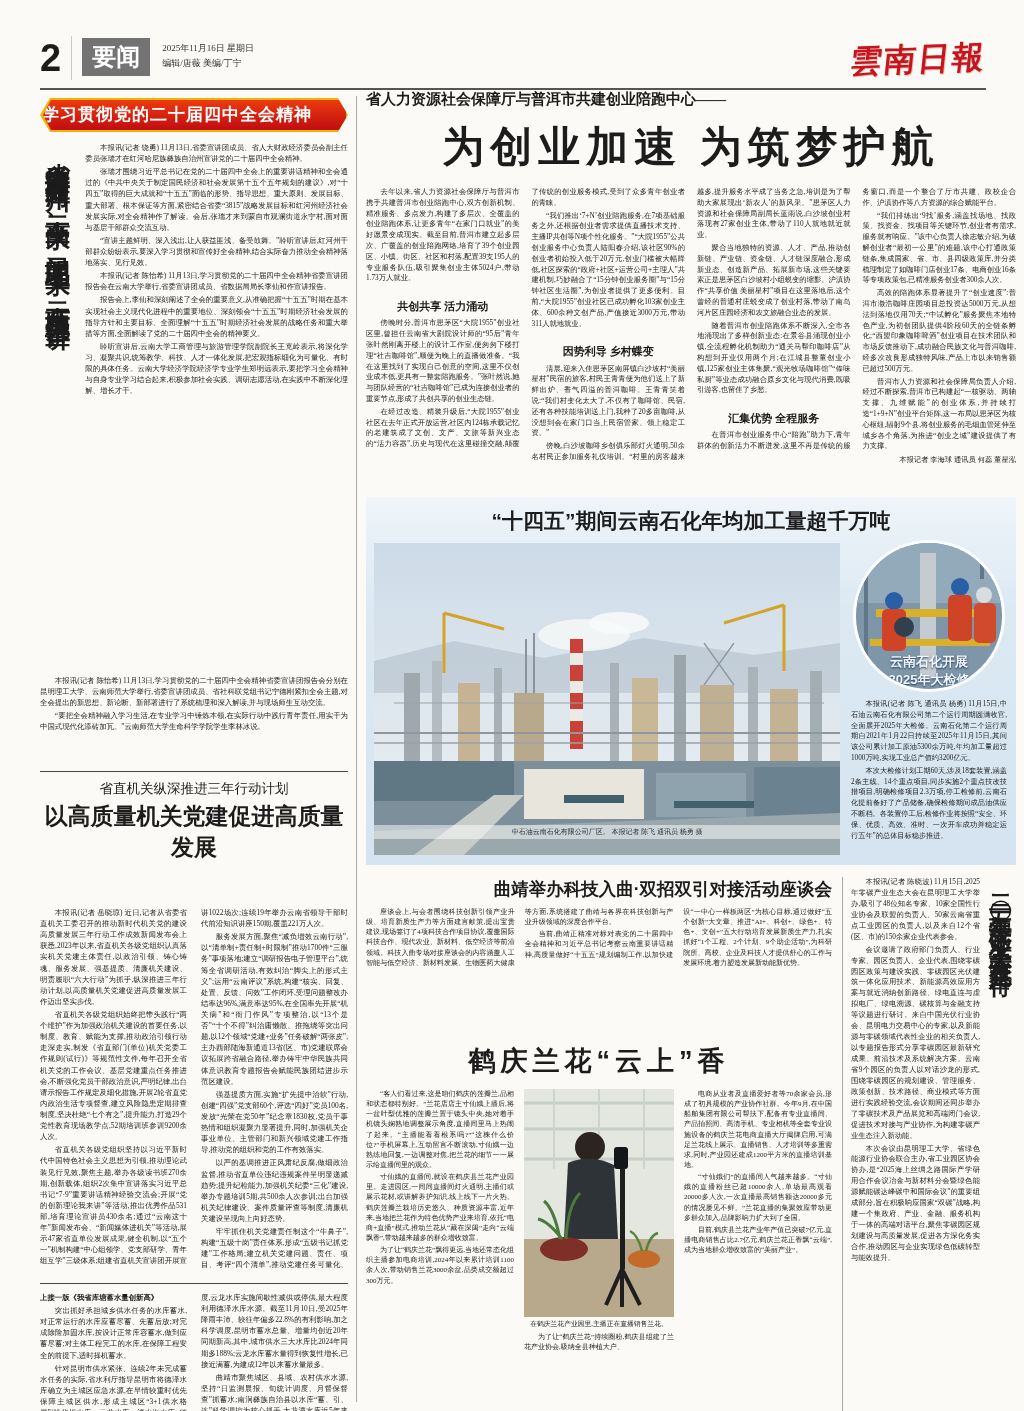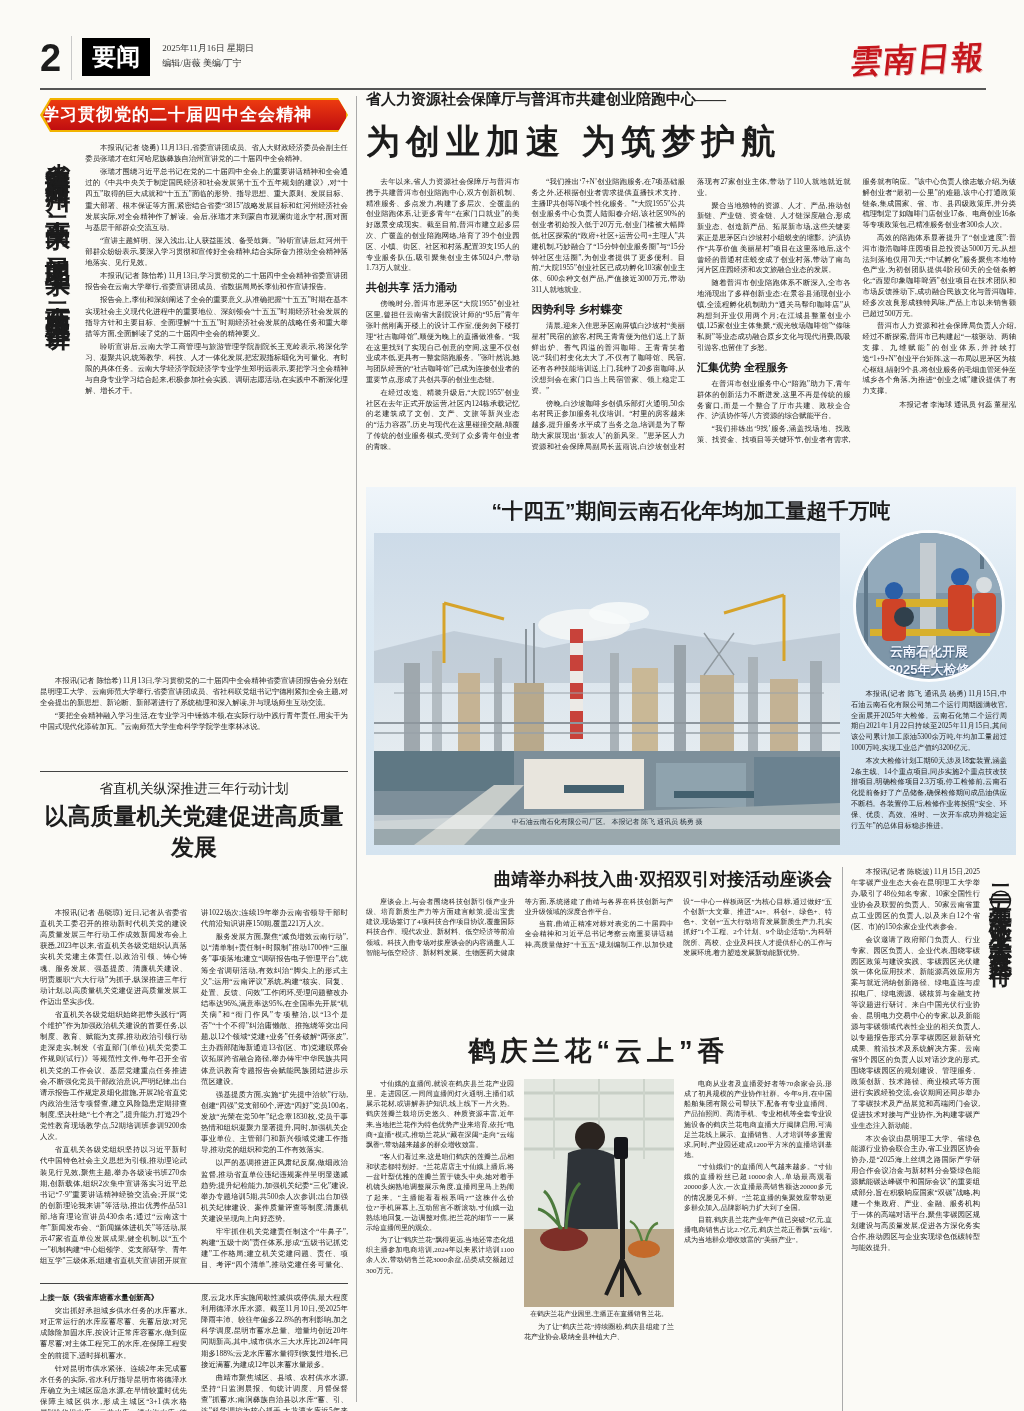--- a/index.html
+++ b/index.html
@@ -2,21 +2,21 @@
 <html><head>
 <meta charset="utf-8">
 <style>
   html,body{margin:0;padding:0;background:#dddbd6;}
   .page{position:relative;width:1024px;height:1411px;margin:0 auto;background:#fbfaf6;
         font-family:"Liberation Serif","DejaVu Serif",serif;color:#1c1c1c;overflow:hidden;}
   
   .hdr{position:absolute;left:40px;top:36px;width:946px;height:48px;display:flex;align-items:flex-start;}
   .pagenum{font-size:38px;line-height:44px;font-weight:bold;font-family:"Liberation Sans",sans-serif;padding-right:10px;}
   .hdr-sep{border-left:1px solid #c9c9c9;height:44px;margin-right:10px;}
-  .sec-box{background:#000000;color:#fff;font-weight:bold;font-size:24px;line-height:34px;padding:2px 10px;
+  .sec-box{background:#737373;color:#fff;font-weight:bold;font-size:24px;line-height:34px;padding:2px 10px;
            font-family:Liberation Serif, serif;margin-right:12px;margin-top:2px;}
   .hdr-date{font-size:9px;line-height:1.7;color:#333;padding-top:5px;}
   .masthead{margin-left:auto;color:#c5161d;font-size:32px;font-weight:bold;
             font-family:"Liberation Serif",serif;transform:rotate(-2deg) skewX(-8deg);
             letter-spacing:2px;padding-top:2px;text-shadow:1px 1px 0 rgba(197,22,29,.25);}
   .hdr-rule{position:absolute;left:40px;top:88px;width:946px;border-top:2px solid #555;}
   
   .leftcol{position:absolute;left:40px;top:98px;width:308px;}
   .banner-outer{background:#f2b400;clip-path:polygon(10px 0,298px 0,308px 50%,298px 100%,10px 100%,0 50%);
                 padding:2px;height:30px;}
@@ -30,28 +30,28 @@
   .a1body{flex:1;height:528px;}
   .a1wide{margin-top:5px;height:86px;}
   .rule{border-top:1px solid #444;margin:10px 0 8px;}
   .kicker2{text-align:center;font-size:13.5px;margin:4px 0 3px;font-family:"Liberation Sans",sans-serif;}
   .title2{text-align:center;font-size:23px;font-weight:bold;font-family:"Liberation Sans",sans-serif;
           letter-spacing:0;margin:0 0 8px;}
   .a2body{column-count:2;column-gap:14px;height:366px;margin-top:44px;}
   .a3body{column-count:2;column-gap:14px;height:158px;}
   p.para{margin:0 0 2px;text-indent:2em;}
   p.boldlead{margin:0 0 2px;text-indent:0;font-weight:bold;}
-  p.subhead{text-align:left;font-weight:bold;font-size:11px;margin:5px 0 4px;text-indent:0;
+  p.subhead{text-align:center;font-weight:bold;font-size:11px;margin:14px 0 4px;text-indent:0;
             font-family:"Liberation Sans",sans-serif;}
   p.byline{text-align:right;text-indent:0;margin:3px 0 0;}
   .vrule-main{position:absolute;left:356px;top:96px;height:1306px;border-left:1px solid #aaa;}
   
   .main{position:absolute;left:366px;top:90px;width:650px;}
   .kicker-main{font-size:15px;font-weight:bold;margin:0 0 4px;}
-  .title-main{font-size:34px;font-weight:900;font-family:"Liberation Sans",sans-serif;
+  .title-main{text-align:center;font-size:42px;font-weight:900;font-family:"Liberation Sans",sans-serif;
               letter-spacing:6px;margin:10px 0 12px;}
   .cybody{column-count:4;column-gap:12px;height:300px;font-size:7.3px;line-height:1.48;text-align:justify;overflow:hidden;}
   
   .feat{margin-top:10px;background:linear-gradient(180deg,#eff5fa 0%,#dce9f3 30%,#d5e4f0 100%);
         padding:8px 8px 10px;}
   .feat-title{text-align:center;font-size:21px;font-weight:bold;font-family:"Liberation Sans",sans-serif;margin:2px 0 8px;}
   .feat-row{display:flex;gap:10px;}
   .photo-main{position:relative;width:466px;height:312px;flex:none;background:#cfd9e2;}
   .photo-cap{position:absolute;bottom:16px;left:0;right:0;text-align:center;font-size:7px;color:#1d2b36;
              background:rgba(255,255,255,.5);padding:2px 0;}
@@ -248,22 +248,22 @@
     <div class="lower">
       <div class="lower-left">
         <div class="qj-title">曲靖举办科技入曲·双招双引对接活动座谈会</div>
         <div class="qj-body">
             <p class="para">座谈会上,与会者围绕科技创新引领产业升级、培育新质生产力等方面建言献策,提出宝贵建议,现场签订了4项科技合作项目协议,覆盖国际科技合作、现代农业、新材料、低空经济等前沿领域。科技入曲专场对接座谈会的内容涵盖人工智能与低空经济、新材料发展、生物医药大健康等方面,系统搭建了曲靖与各界在科技创新与产业升级领域的深度合作平台。</p>
             <p class="para">当前,曲靖正精准对标对表党的二十届四中全会精神和习近平总书记考察云南重要讲话精神,高质量做好“十五五”规划编制工作,以加快建设“一中心一样板两区”为核心目标,通过做好“五个创新”大文章、推进“AI+、科创+、绿色+、特色+、文创+”五大行动培育发展新质生产力,扎实抓好“1个工程、2个计划、9个助企活动”,为科研院所、高校、企业及科技人才提供舒心的工作与发展环境,着力塑造发展新动能新优势。</p>
           </div>
         <div class="hq-title">鹤庆兰花“云上”香</div>
         <div class="hq-cols">
           <div class="hq-col">
+              <p class="para">“客人们看过来,这是咱们鹤庆的莲瓣兰,品相和状态都特别好。”兰花店店主寸仙娥上播后,将一盆叶型优雅的莲瓣兰置于镜头中央,她对着手机镜头娴熟地调整展示角度,直播间里马上热闹了起来。“主播能看看根系吗?”“这株什么价位?”手机屏幕上,互动留言不断滚动,寸仙娥一边熟练地回复,一边调整对焦,把兰花的细节一一展示给直播间里的观众。</p>
               <p class="para">寸仙娥的直播间,就设在鹤庆县兰花产业园里。走进园区,一间间直播间灯火通明,主播们或展示花材,或讲解养护知识,线上线下一片火热。鹤庆莲瓣兰栽培历史悠久、种质资源丰富,近年来,当地把兰花作为特色优势产业来培育,依托“电商+直播”模式,推动兰花从“藏在深闺”走向“云端飘香”,带动越来越多的群众增收致富。</p>
-              <p class="para">“客人们看过来,这是咱们鹤庆的莲瓣兰,品相和状态都特别好。”兰花店店主寸仙娥上播后,将一盆叶型优雅的莲瓣兰置于镜头中央,她对着手机镜头娴熟地调整展示角度,直播间里马上热闹了起来。“主播能看看根系吗?”“这株什么价位?”手机屏幕上,互动留言不断滚动,寸仙娥一边熟练地回复,一边调整对焦,把兰花的细节一一展示给直播间里的观众。</p>
               <p class="para">为了让“鹤庆兰花”飘得更远,当地还常态化组织主播参加电商培训,2024年以来累计培训1100余人次,带动销售兰花3000余盆,品类成交额超过300万元。</p>
             </div>
           <div class="hq-mid">
             <div class="hq-photo">
               <svg width="150" height="228" viewBox="0 0 150 228">
                 <rect width="150" height="228" fill="#e3e7e0"></rect>
                 <path d="M0 14 H150 M0 40 H150 M0 70 H150" stroke="#c8cfc6" stroke-width="3"></path>
                 <path d="M30 0 V80 M75 0 V80 M120 0 V80" stroke="#cdd4cb" stroke-width="2"></path>
                 <rect x="0" y="150" width="150" height="78" fill="#b9a98c"></rect>
                 <circle cx="66" cy="58" r="15" fill="#2b2420"></circle>

